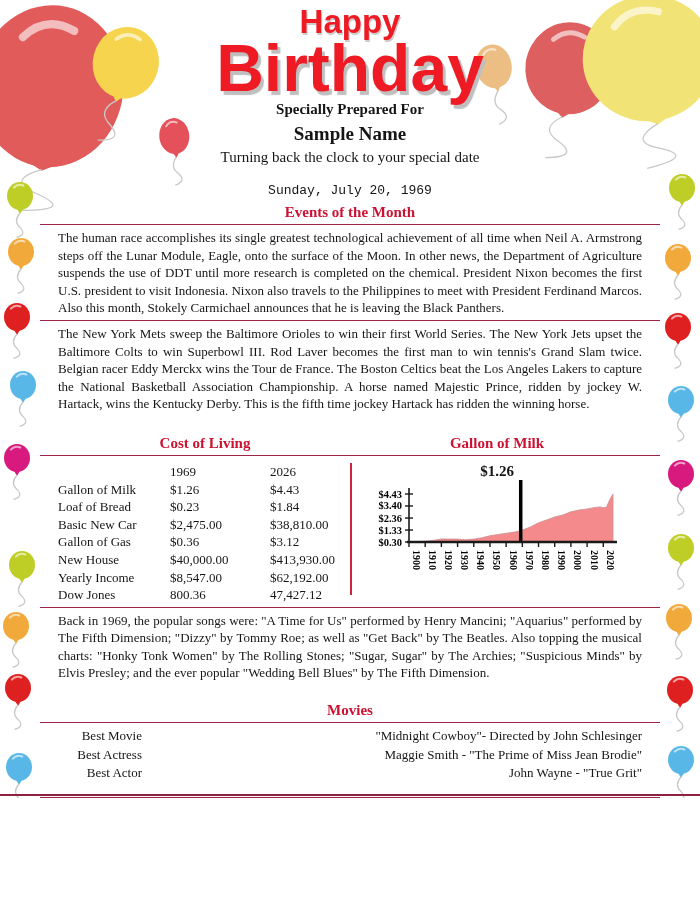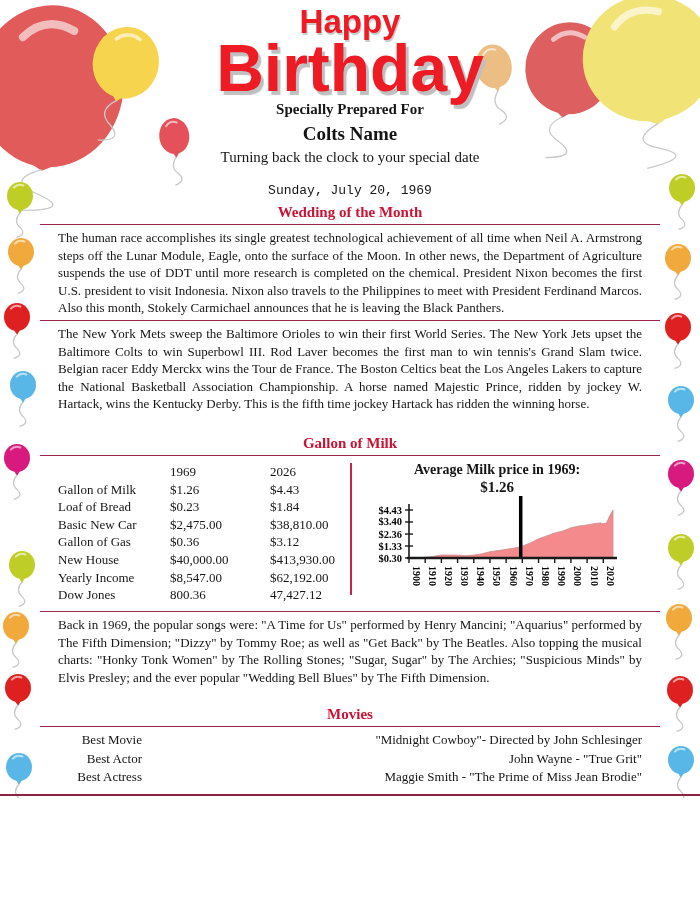--- a/index.html
+++ b/index.html
@@ -296,38 +296,39 @@
         <polygon points="16.5,41 23.5,41 20,47" fill="#d8197d"></polygon>
         <path d="M 20 46 q -10 11.999999999999998 0 20.57142857142857 q 10 10.285714285714285 -5 14.399999999999999" stroke="#c9c9c9" stroke-width="1.3" fill="none"></path>
       </svg>
     </div>
 
   <div class="content">
     <header>
       <div class="happy">Happy</div>
       <div class="birthday">Birthday</div>
       <div class="prepared">Specially Prepared For</div>
-      <div class="name">Colts Name</div>
+      <div class="name">Sample Name</div>
       <div class="tagline">Turning back the clock to your special date</div>
       <div class="date">Sunday, July 20, 1969</div>
     </header>
 
     <section>
-      <h2 class="sec-title tight">Wedding of the Month</h2>
+      <h2 class="sec-title tight">Events of the Month</h2>
       <div class="rule"></div>
       <p class="body-text">The human race accomplishes its single greatest technological achievement of all time when Neil A. Armstrong steps off the Lunar Module, Eagle, onto the surface of the Moon. In other news, the Department of Agriculture suspends the use of DDT until more research is completed on the chemical. President Nixon becomes the first U.S. president to visit Indonesia. Nixon also travels to the Philippines to meet with President Ferdinand Marcos. Also this month, Stokely Carmichael announces that he is leaving the Black Panthers.</p>
     </section>
 
     <section>
       <div class="rule"></div>
       <p class="body-text">The New York Mets sweep the Baltimore Orioles to win their first World Series. The New York Jets upset the Baltimore Colts to win Superbowl III.  Rod Laver becomes the first man to win tennis's Grand Slam twice. Belgian racer Eddy Merckx wins the Tour de France.  The Boston Celtics beat the Los Angeles Lakers to capture the National Basketball Association Championship.  A horse named Majestic Prince, ridden by jockey W. Hartack, wins the Kentucky Derby. This is the fifth time jockey Hartack has ridden the winning horse.</p>
     </section>
 
     <section>
       <div class="two-col-heads">
+        <h2 class="sec-title head-left">Cost of Living</h2>
         <h2 class="sec-title head-right">Gallon of Milk</h2>
       </div>
       <div class="rule"></div>
       <div class="two-col-body">
         <div class="cost-table">
           <div class="trow">
             <span></span>
             <span>1969</span>
             <span>2026</span>
           </div>
@@ -362,21 +363,20 @@
             <span>$62,192.00</span>
           </div>
           <div class="trow">
             <span>Dow Jones</span>
             <span>800.36</span>
             <span>47,427.12</span>
           </div>
         </div>
         <div class="vdivider"></div>
         <div class="chart-block">
-          <div class="chart-title">Average Milk price in 1969:</div>
           <div class="chart-value">$1.26</div>
           <svg id="milk-chart-svg" width="260" height="112">
               <polygon points="42.0,61.8 50.1,61.7 58.2,61.3 66.3,60.4 74.4,58.9 82.5,59.0 90.6,59.1 98.7,59.7 106.8,59.1 114.9,57.8 123.0,55.7 131.0,54.6 139.1,53.3 147.2,52.1 153.7,50.8 163.4,46.9 171.5,42.8 179.6,39.9 187.7,37.0 195.8,35.0 203.9,31.8 212.0,30.0 220.1,28.9 228.2,27.4 233.0,26.9 236.3,27.7 239.5,27.1 242.8,19.6 246.0,14.0 246,62 42,62" fill="#f48a8b" stroke="#c98f91" stroke-width="0.8"></polygon>
               <line x1="153.71428571428572" y1="62" x2="153.71428571428572" y2="0" stroke="#000000" stroke-width="3.5"></line>
               <line x1="42" y1="8" x2="42" y2="62" stroke="#1a1a1a" stroke-width="1.6"></line>
               <line x1="40" y1="62" x2="250" y2="62" stroke="#1a1a1a" stroke-width="2.4"></line>
               <line x1="38" y1="62" x2="46" y2="62" stroke="#1a1a1a" stroke-width="1.4"></line>
               <text x="35" y="65.5" text-anchor="end" class="ytick">$0.30</text>
               <line x1="38" y1="50.02905569007264" x2="46" y2="50.02905569007264" stroke="#1a1a1a" stroke-width="1.4"></line>
               <text x="35" y="53.52905569007264" text-anchor="end" class="ytick">$1.33</text>
@@ -424,27 +424,27 @@
 
     <section>
       <h2 class="sec-title">Movies</h2>
       <div class="rule"></div>
       <div class="movies-table">
         <div class="mrow">
           <span>Best Movie</span>
           <span>"Midnight Cowboy"- Directed by John Schlesinger</span>
         </div>
         <div class="mrow">
+          <span>Best Actress</span>
+          <span>Maggie Smith - "The Prime of Miss Jean Brodie"</span>
+        </div>
+        <div class="mrow">
           <span>Best Actor</span>
           <span>John Wayne - "True Grit"</span>
         </div>
-        <div class="mrow">
-          <span>Best Actress</span>
-          <span>Maggie Smith - "The Prime of Miss Jean Brodie"</span>
-        </div>
       </div>
     </section>
 
     <div class="footer-rule"></div>
     <div class="personal">Sample personal message</div>
   </div>
 
   <div class="bottom-line"></div>
 </div>
 

